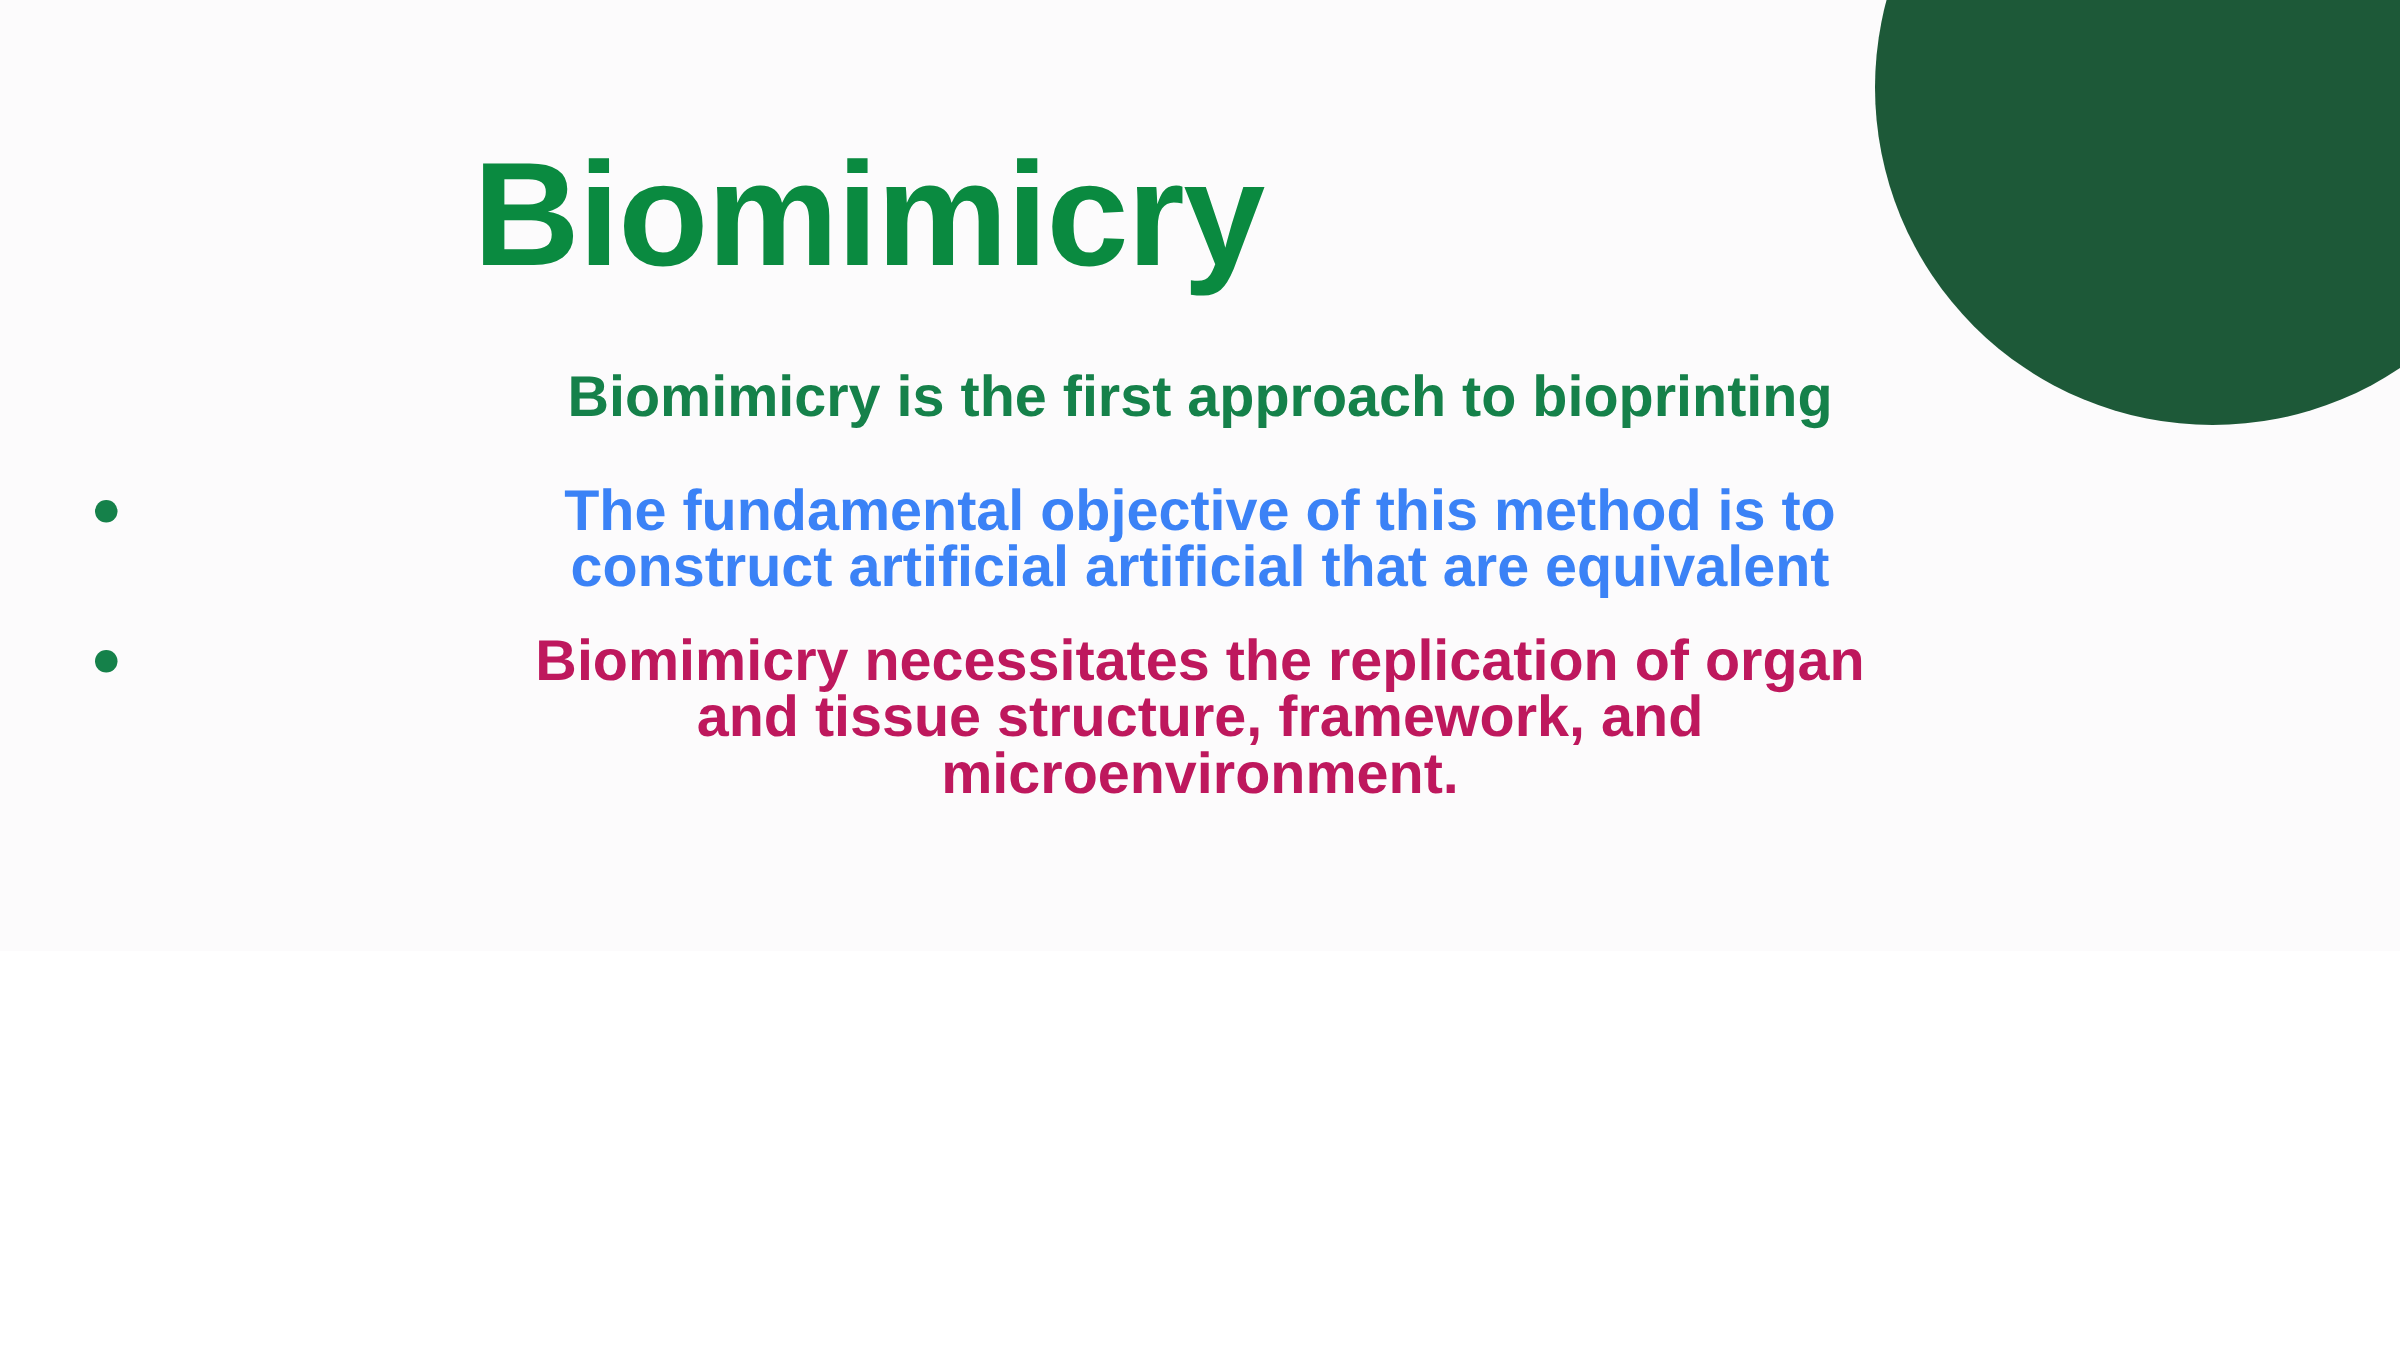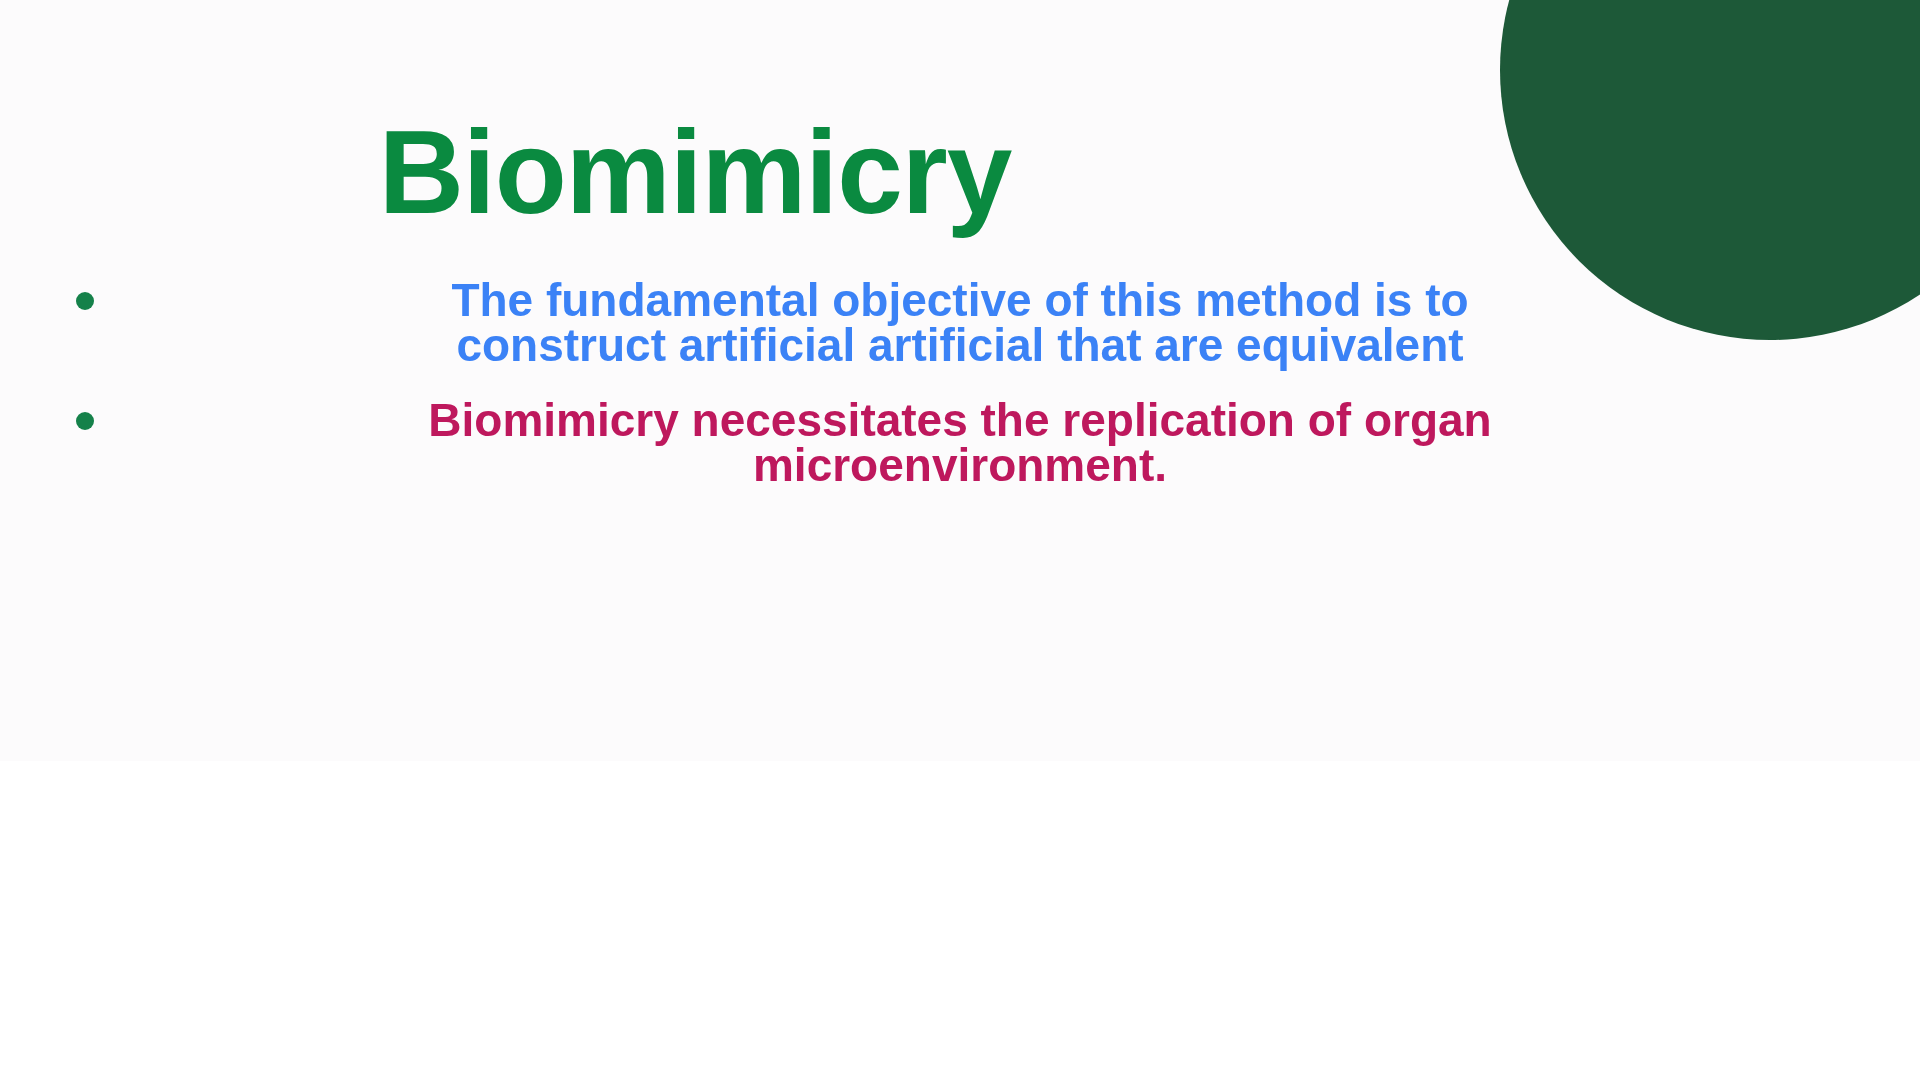--- a/index.html
+++ b/index.html
@@ -135,34 +135,36 @@
       <span class="dot" style="background: rgb(29, 89, 56);"></span>
       <span class="dot" style="background: rgb(29, 89, 56);"></span>
       <span class="dot" style="background: rgb(29, 89, 56);"></span>
       <span class="dot" style="background: rgb(29, 89, 56);"></span>
     </div>
 
   <h1 id="title" style="color: rgb(10, 138, 64);">Biomimicry</h1>
 
   <div id="content">
 
+    <p class="lead" style="color: rgb(21, 129, 74);">Biomimicry is the first approach to bioprinting</p>
 
     <ul class="bullets">
 
       <li style="color: #3b82f6;">
         <span class="bullet-marker" style="background: rgb(21, 129, 74);"></span>
         <span class="bullet-text">
           <span class="line">The fundamental objective of this method is to</span>
           <span class="line">construct artificial artificial that are equivalent</span>
         </span>
       </li>
 
       <li style="color: #be185d;">
         <span class="bullet-marker" style="background: rgb(21, 129, 74);"></span>
         <span class="bullet-text">
           <span class="line">Biomimicry necessitates the replication of organ</span>
+          <span class="line">and tissue structure, framework, and</span>
           <span class="line">microenvironment.</span>
         </span>
       </li>
 
     </ul>
   </div>
 </div>
 
 </body></html>

